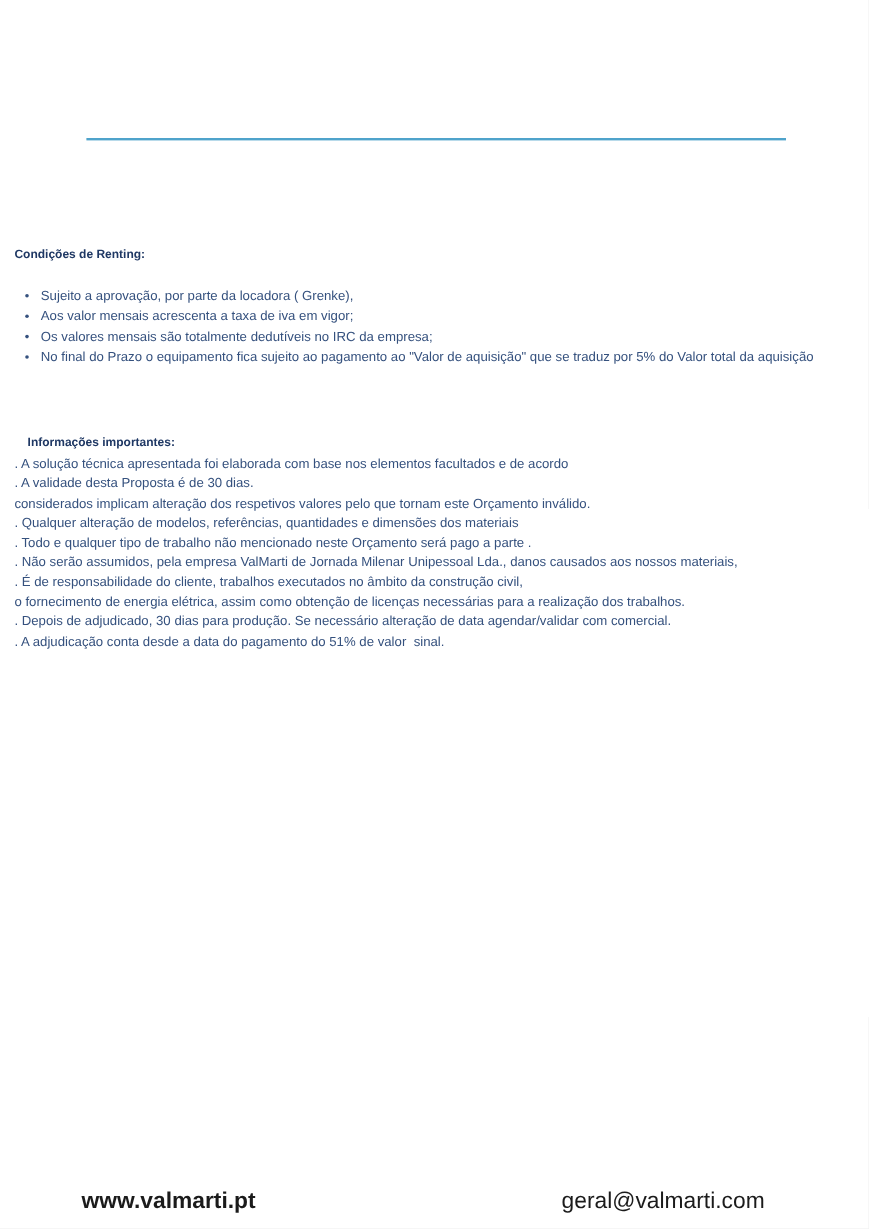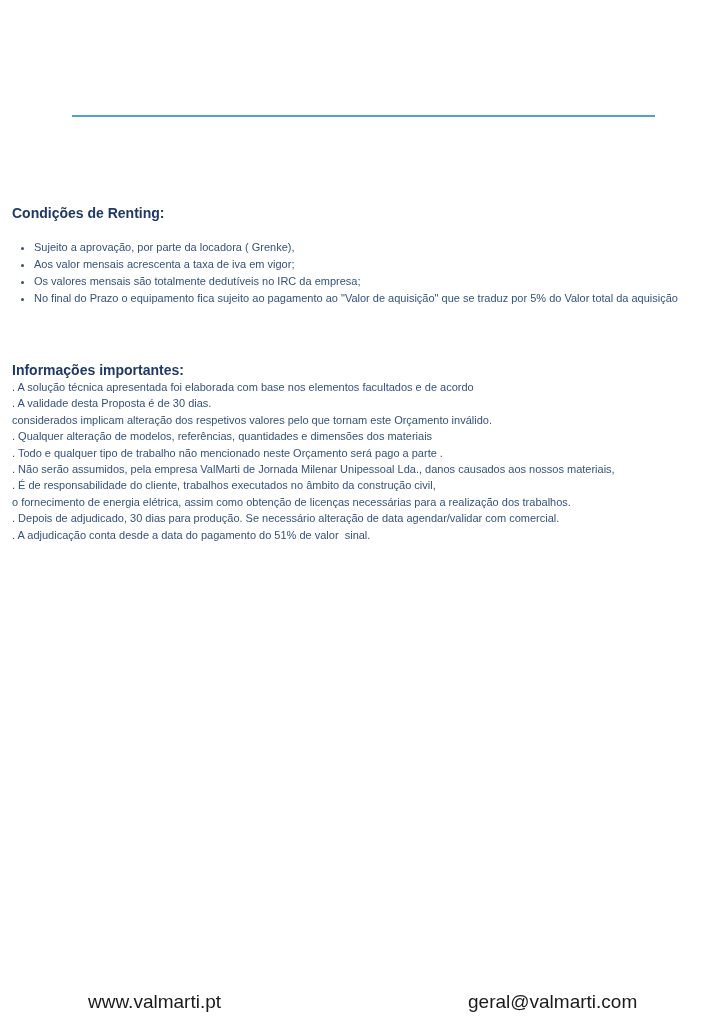--- a/index.html
+++ b/index.html
@@ -20,28 +20,28 @@
     position: absolute;
     top: 115px;
     left: 72px;
     width: 583px;
     height: 2px;
     background: #4fa3cb;
   }
   .section-heading {
     position: absolute;
     left: 12px;
-    font-size: 14px;
+    font-size: 10px;
     font-weight: bold;
     color: #1f3864;
     line-height: 16px;
     white-space: pre;
   }
   .renting-heading { top: 205px; }
-  .info-heading   { top: 362px; }
+  .info-heading   { top: 362px; margin-left: 11px; }
   .bullet-list {
     position: absolute;
     top: 239px;
     left: 16px;
     width: 694px;
     margin: 0;
     padding: 0 0 0 18px;
     list-style: disc;
     color: #35517e;
     font-size: 11px;
@@ -64,21 +64,21 @@
     white-space: pre;
   }
   .footer-site, .footer-email {
     position: absolute;
     top: 990px;
     font-size: 19px;
     color: #1b1b1b;
     line-height: 24px;
     white-space: pre;
   }
-  .footer-site  { left: 88px; }
+  .footer-site  { left: 68px; font-weight: bold; }
   .footer-email { left: 448px; margin-left: 20px; }
 </style>
 </head>
 <body>
 
 <div class="page">
 
   <div class="divider"></div>
 
   <div class="section-heading renting-heading">Condições de Renting:</div>

